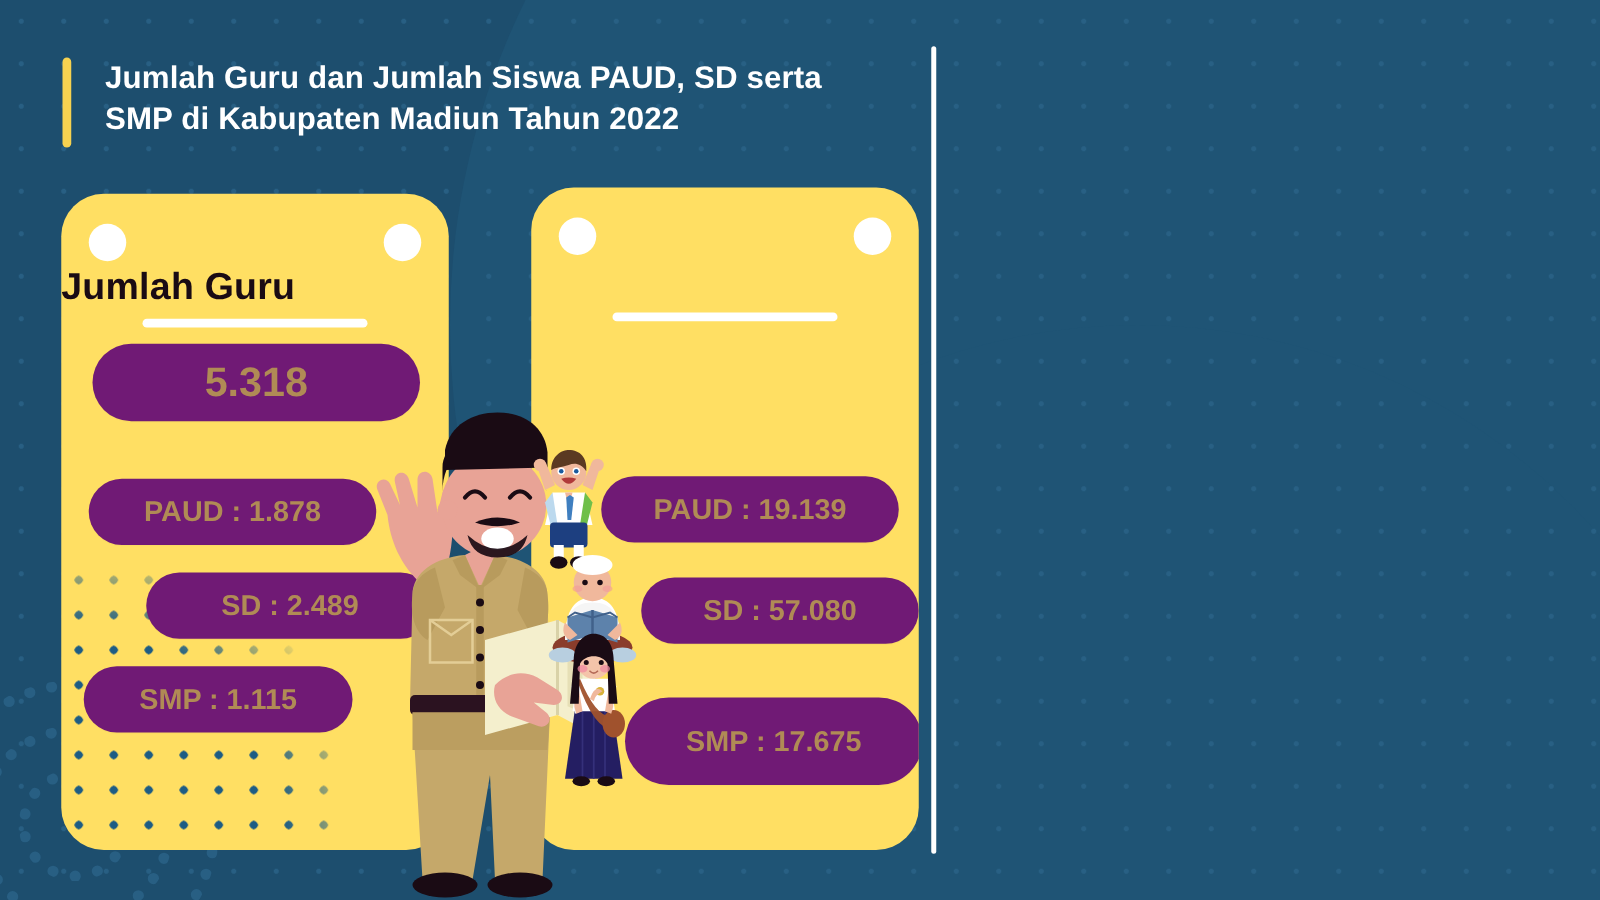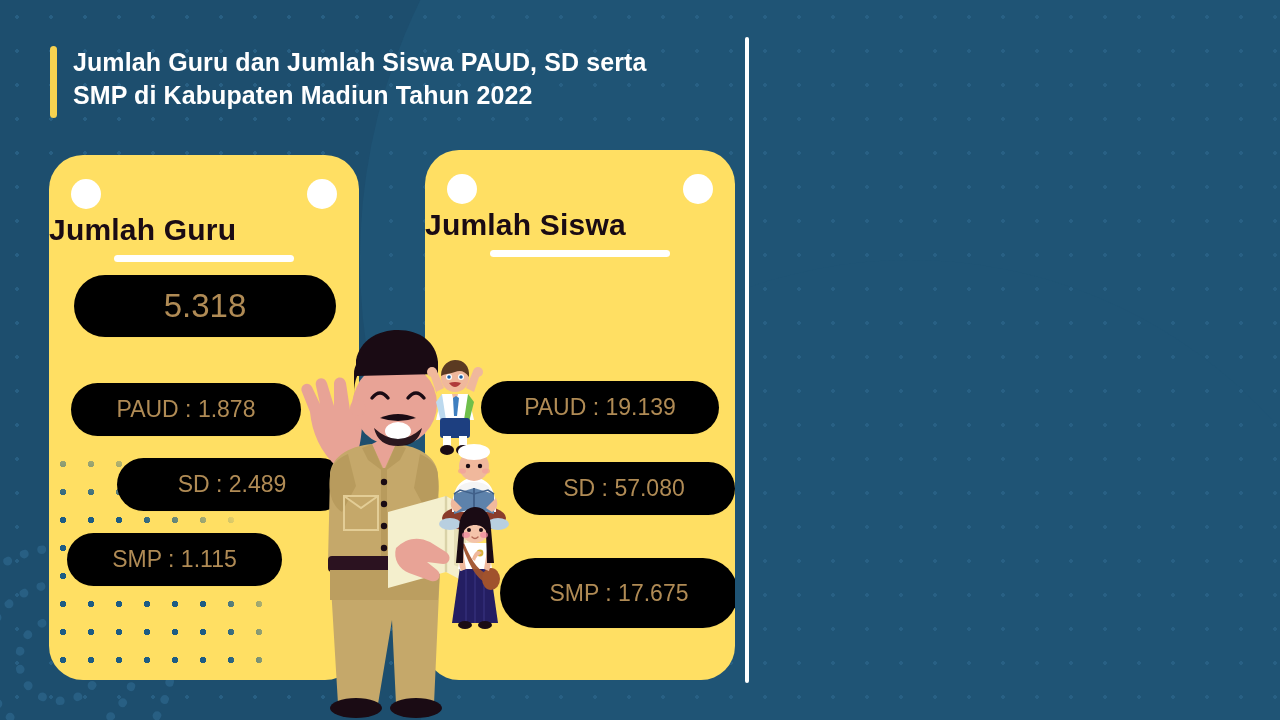--- a/index.html
+++ b/index.html
@@ -49,21 +49,21 @@
   
   .wrap { position:absolute; inset:0; }
   .panel-left  { position:absolute; left:0;   top:0; width:747px; height:720px; }
   .panel-right { position:absolute; left:747px; top:0; width:533px; height:720px; }
   .divider {
     position:absolute; left:745px; top:37px;
     width:4px; height:646px; background:#ffffff; border-radius:2px;
   }
 
   
-  .heading { position:absolute; display:flex; gap:16px; align-items:flex-start; }
+  .heading { position:absolute; display:flex; gap:27px; align-items:flex-start; }
   .heading .bar { width:7px; border-radius:4px; background:#f7d250; flex:0 0 7px; }
   .heading h1 {
     color:#ffffff; font-size:25px; line-height:1.30; font-weight:bold;
     letter-spacing:.1px; white-space:pre-line;
   }
   #heading-left  { left:50px;  top:46px; width:660px; }
   #heading-left .bar  { height:72px; }
 
   
   .card {
@@ -87,24 +87,24 @@
     text-align:left; color:#1a0b14;
     font-size:30px; font-weight:bold; letter-spacing:.2px;
   }
   .card .rule {
     position:absolute; left:50%; transform:translateX(-50%);
     top:100px; width:180px; height:7px; border-radius:4px; background:#ffffff;
   }
 
   .pill {
     position:absolute;
-    background:#000000;
+    background:#701a75;
     border-radius:40px;
     display:flex; align-items:center; justify-content:center;
-    color:#b08b55; font-weight:normal;
+    color:#b08b55; font-weight:bold;
     box-shadow:0 1px 0 rgba(0,0,0,.02);
   }
   .pill.big { font-size:33px; }
   .pill.sub { font-size:23px; }
 
   
   #guru-total { left:25px;  top:120px; width:262px; height:62px; }
   #guru-paud  { left:22px;  top:228px; width:230px; height:53px; }
   #guru-sd    { left:68px;  top:303px; width:230px; height:53px; }
   #guru-smp   { left:18px;  top:378px; width:215px; height:53px;text-align:right; }
@@ -163,21 +163,20 @@
 
       <div class="pill big" id="guru-total">5.318</div>
       <div class="pill sub" id="guru-paud">PAUD : 1.878</div>
       <div class="pill sub" id="guru-sd">SD : 2.489</div>
       <div class="pill sub" id="guru-smp">SMP : 1.115</div>
     </div>
 
     <div class="card" id="card-siswa">
       <div class="hole l"></div>
       <div class="hole r"></div>
-      <h2>Jumlah Siswa</h2>
       <div class="rule"></div>
 
       <div class="pill sub" id="siswa-paud">PAUD : 19.139</div>
       <div class="pill sub" id="siswa-sd">SD : 57.080</div>
       <div class="pill sub" id="siswa-smp">SMP : 17.675</div>
     </div>
 
     <div class="illo" id="illo-teacher">
       <svg viewBox="0 0 215 420">
 

